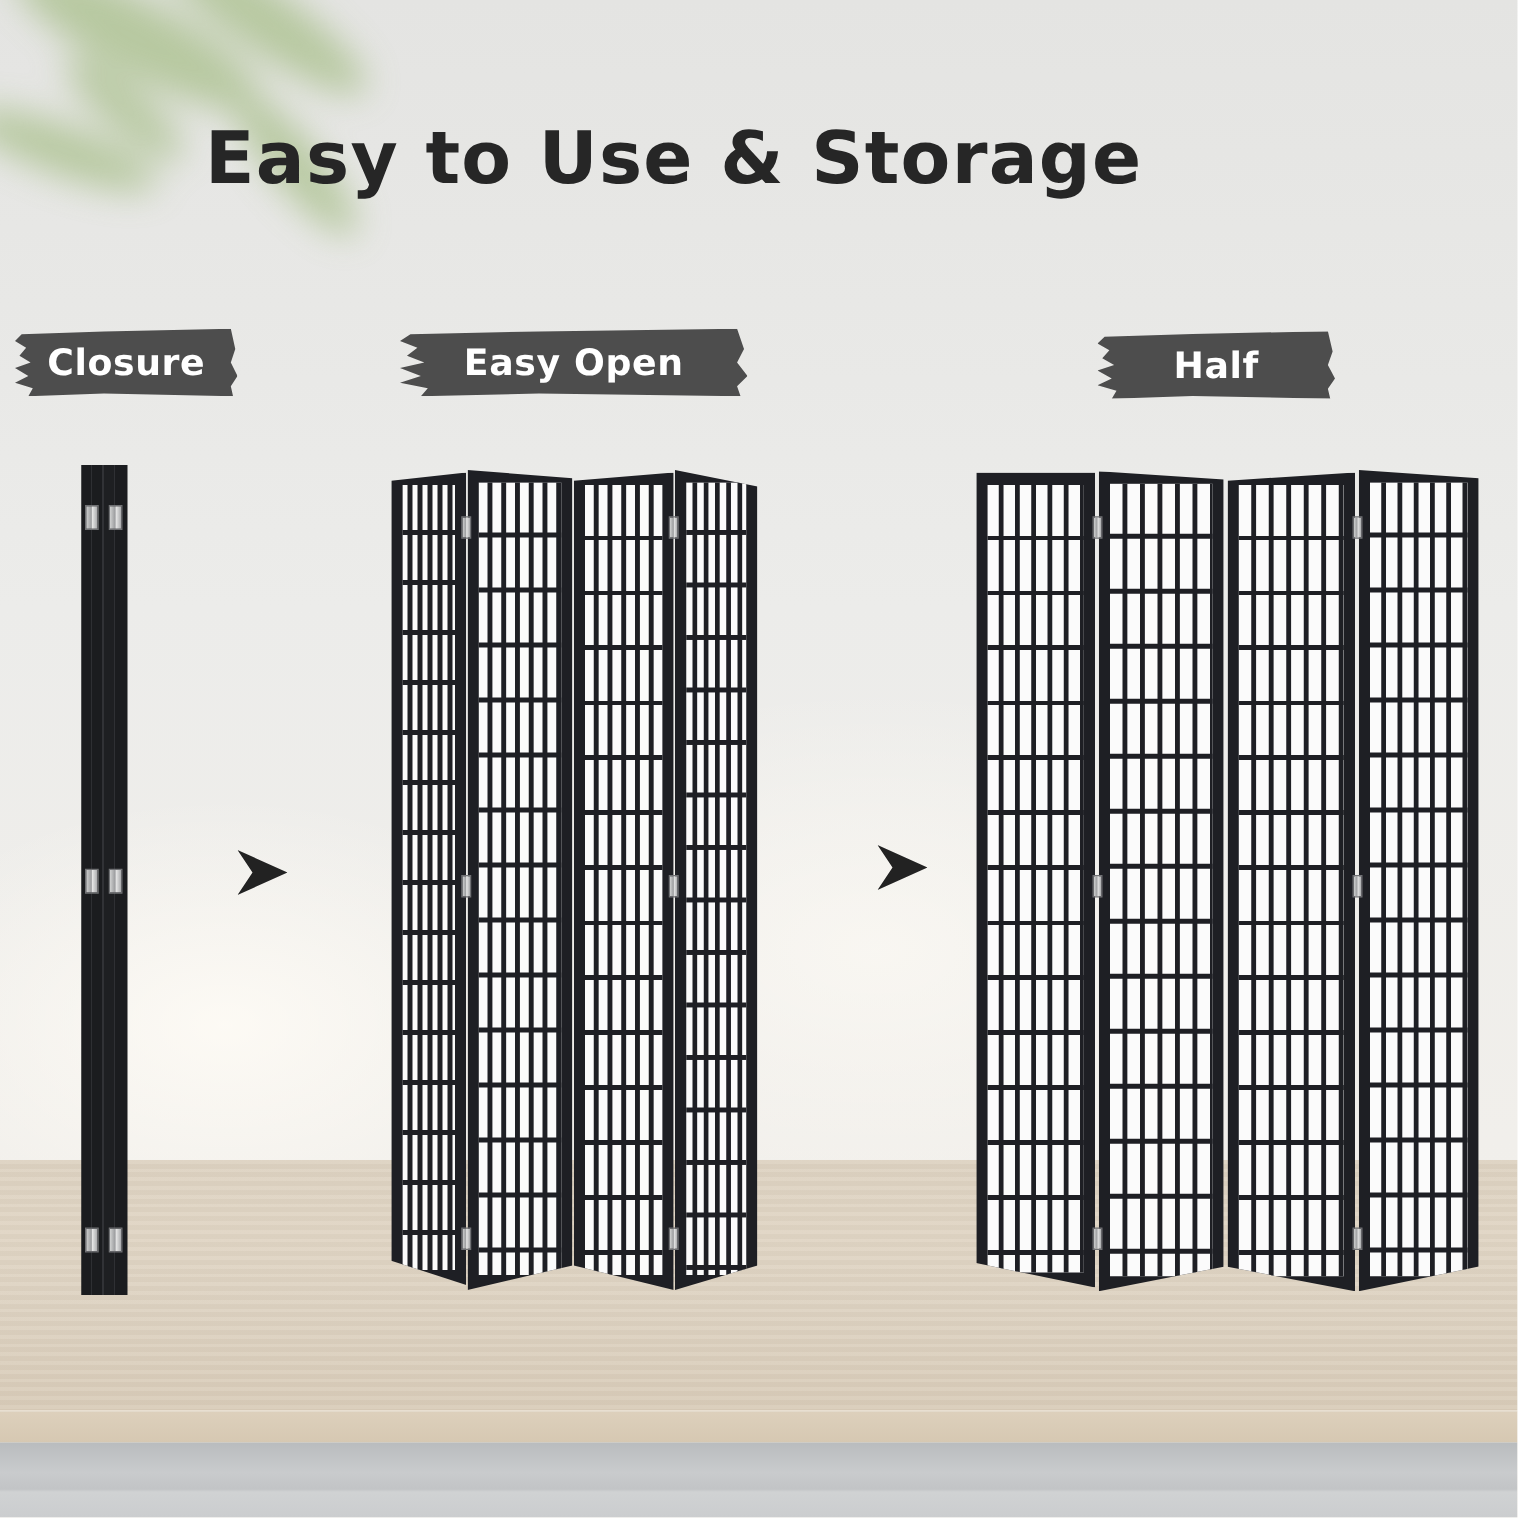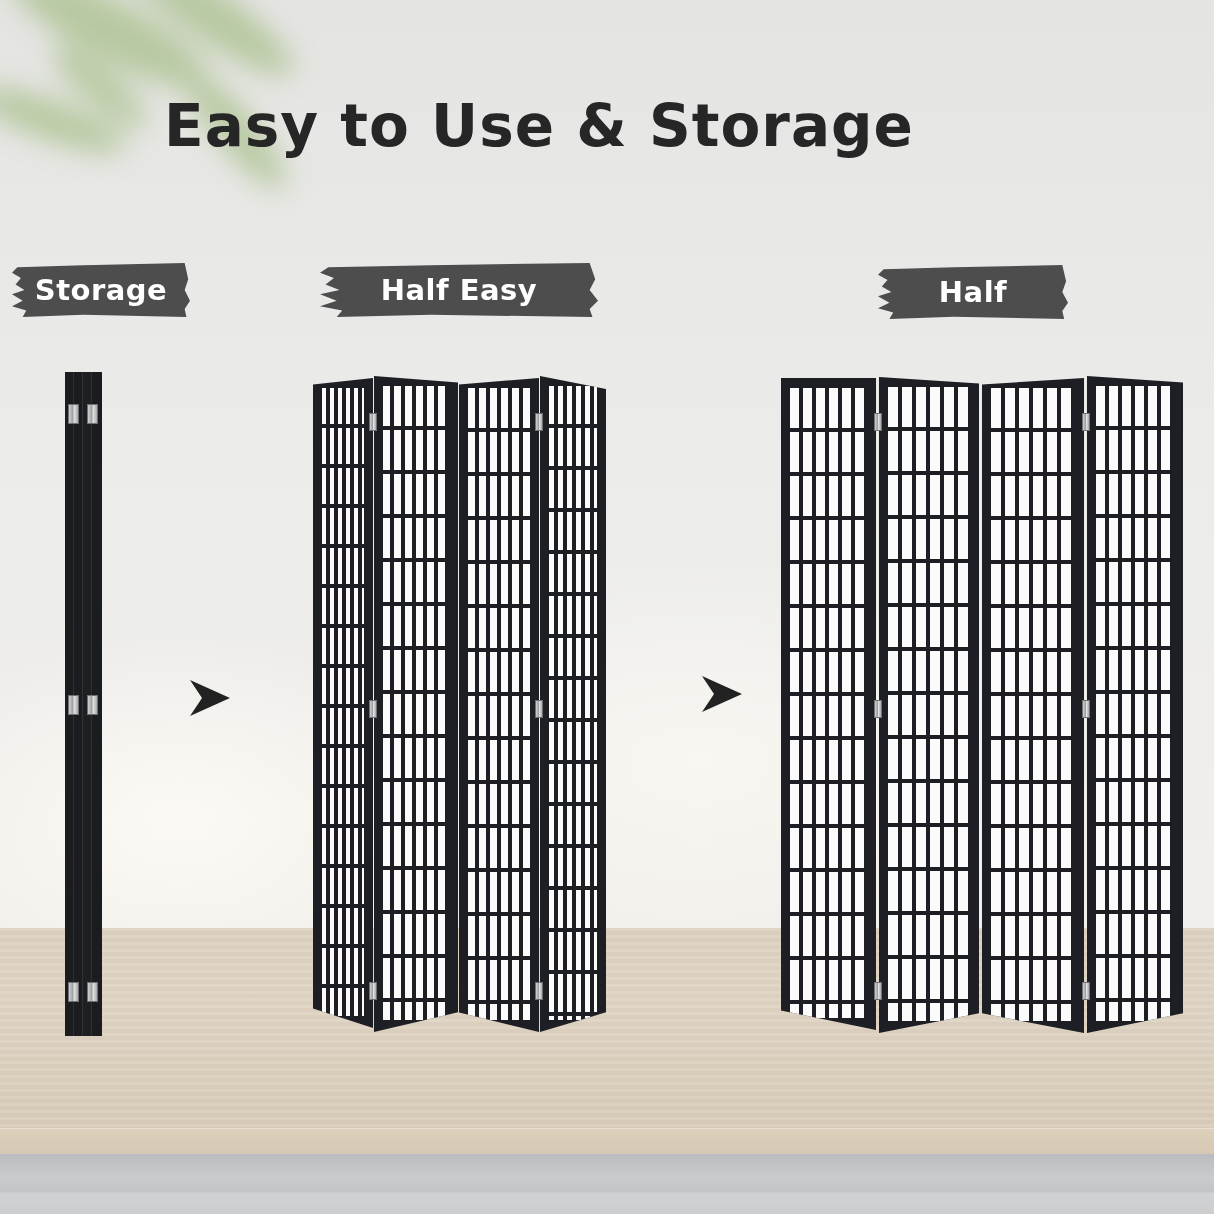--- a/index.html
+++ b/index.html
@@ -99,25 +99,25 @@
   <span style="left:150px;top:30px;width:200px;height:50px;transform:rotate(35deg);"></span>
   <span style="left:10px;top:140px;width:160px;height:40px;transform:rotate(20deg);"></span>
   <span style="left:200px;top:150px;width:150px;height:40px;transform:rotate(50deg);"></span>
   <span style="left:80px;top:110px;width:120px;height:34px;transform:rotate(40deg);"></span>
 </div>
 
 <h1 class="title">Easy to Use &amp; Storage</h1>
 
 <div class="label" style="left:12px;top:263px;width:178px;">
   <div class="brush"></div>
-  <span class="txt">Storage</span>
+  <span class="txt">Closure</span>
 </div>
 <div class="label" style="left:320px;top:263px;width:278px;">
   <div class="brush"></div>
-  <span class="txt">Half Easy</span>
+  <span class="txt">Easy Open</span>
 </div>
 <div class="label" style="left:878px;top:265px;width:190px;">
   <div class="brush"></div>
   <span class="txt">Half</span>
 </div>
 
 <div class="floor"></div>
 <div class="floor-edge"></div>
 <div class="concrete"></div>
 

